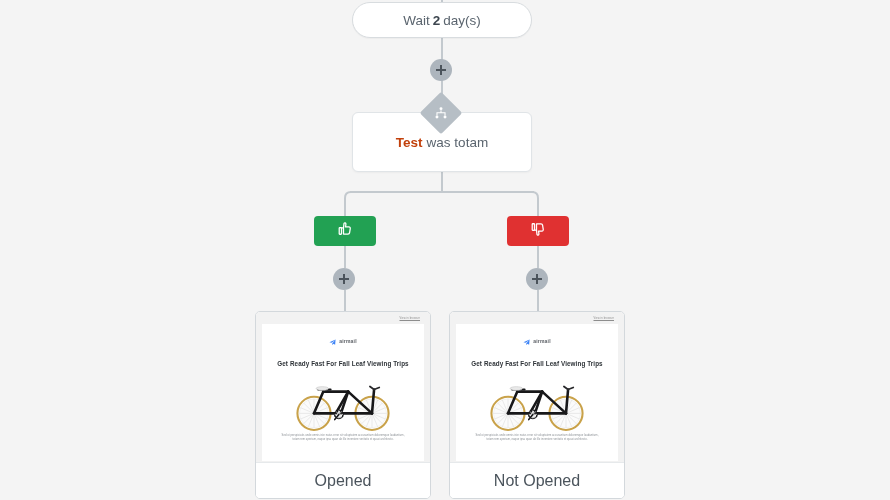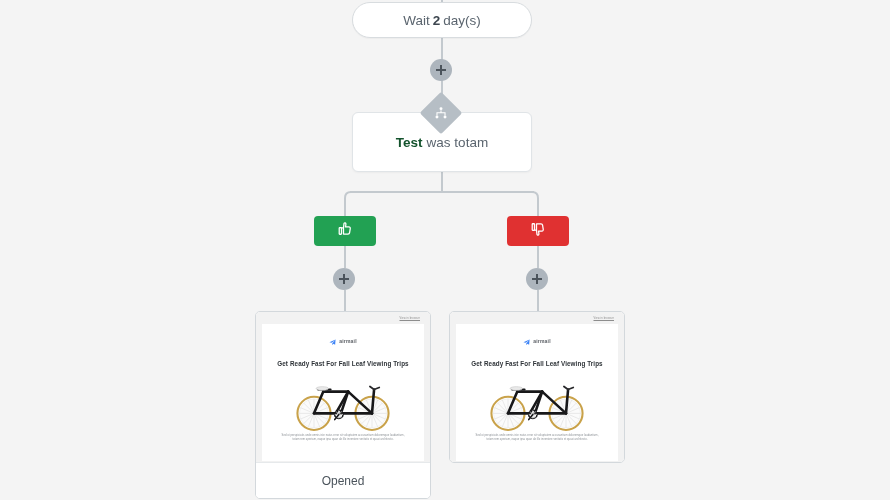--- a/index.html
+++ b/index.html
@@ -99,21 +99,21 @@
     border: 1px solid #e0e4e7;
     border-radius: 6px;
     display: flex;
     align-items: center;
     justify-content: center;
     font-size: 13.5px;
     color: #5a646e;
     box-shadow: 0 1px 2px rgba(0,0,0,0.04);
     z-index: 5;
   }
-  .cond-card .strong { font-weight: bold; color: #14532d; margin-right: 4px; }
+  .cond-card .strong { font-weight: bold; color: #c2410c; margin-right: 4px; }
 
   
   .thumb-btn {
     position: absolute;
     width: 62px; height: 30px;
     border-radius: 4px;
     display: flex;
     align-items: center;
     justify-content: center;
     cursor: pointer;
@@ -188,21 +188,21 @@
     padding: 0 6px;
     letter-spacing: .05px;
   }
   .email-label {
     height: 36px;
     background: #ffffff;
     border-top: 1px solid #e6e9eb;
     display: flex;
     align-items: center;
     justify-content: center;
-    font-size: 12px;
+    font-size: 16px;
     color: #4b545c;
   }
 </style>
 </head>
 <body>
 
 <div id="canvas">
 
   <div class="vline" style="left:441px; top:0px;  height:4px;"></div>
   <div class="vline" style="left:441px; top:38px; height:22px;"></div>
@@ -402,15 +402,16 @@
                 <line x1="86" y1="72" x2="98" y2="84"></line>
                   <line x1="98" y1="72" x2="86" y2="84"></line>
               </g>
               <line x1="92" y1="78" x2="84" y2="88" stroke="#18181a" stroke-width="3" stroke-linecap="round"></line>
             </g>
           </svg>
         </div>
         <div class="email-lorem">Sed ut perspiciatis unde omnis iste natus error sit voluptatem accusantium doloremque laudantium, totam rem aperiam, eaque ipsa quae ab illo inventore veritatis et quasi architecto.</div>
       </div>
     </div>
+    <div class="email-label">Not Opened</div>
   </div>
 
 </div>
 
 </body></html>

